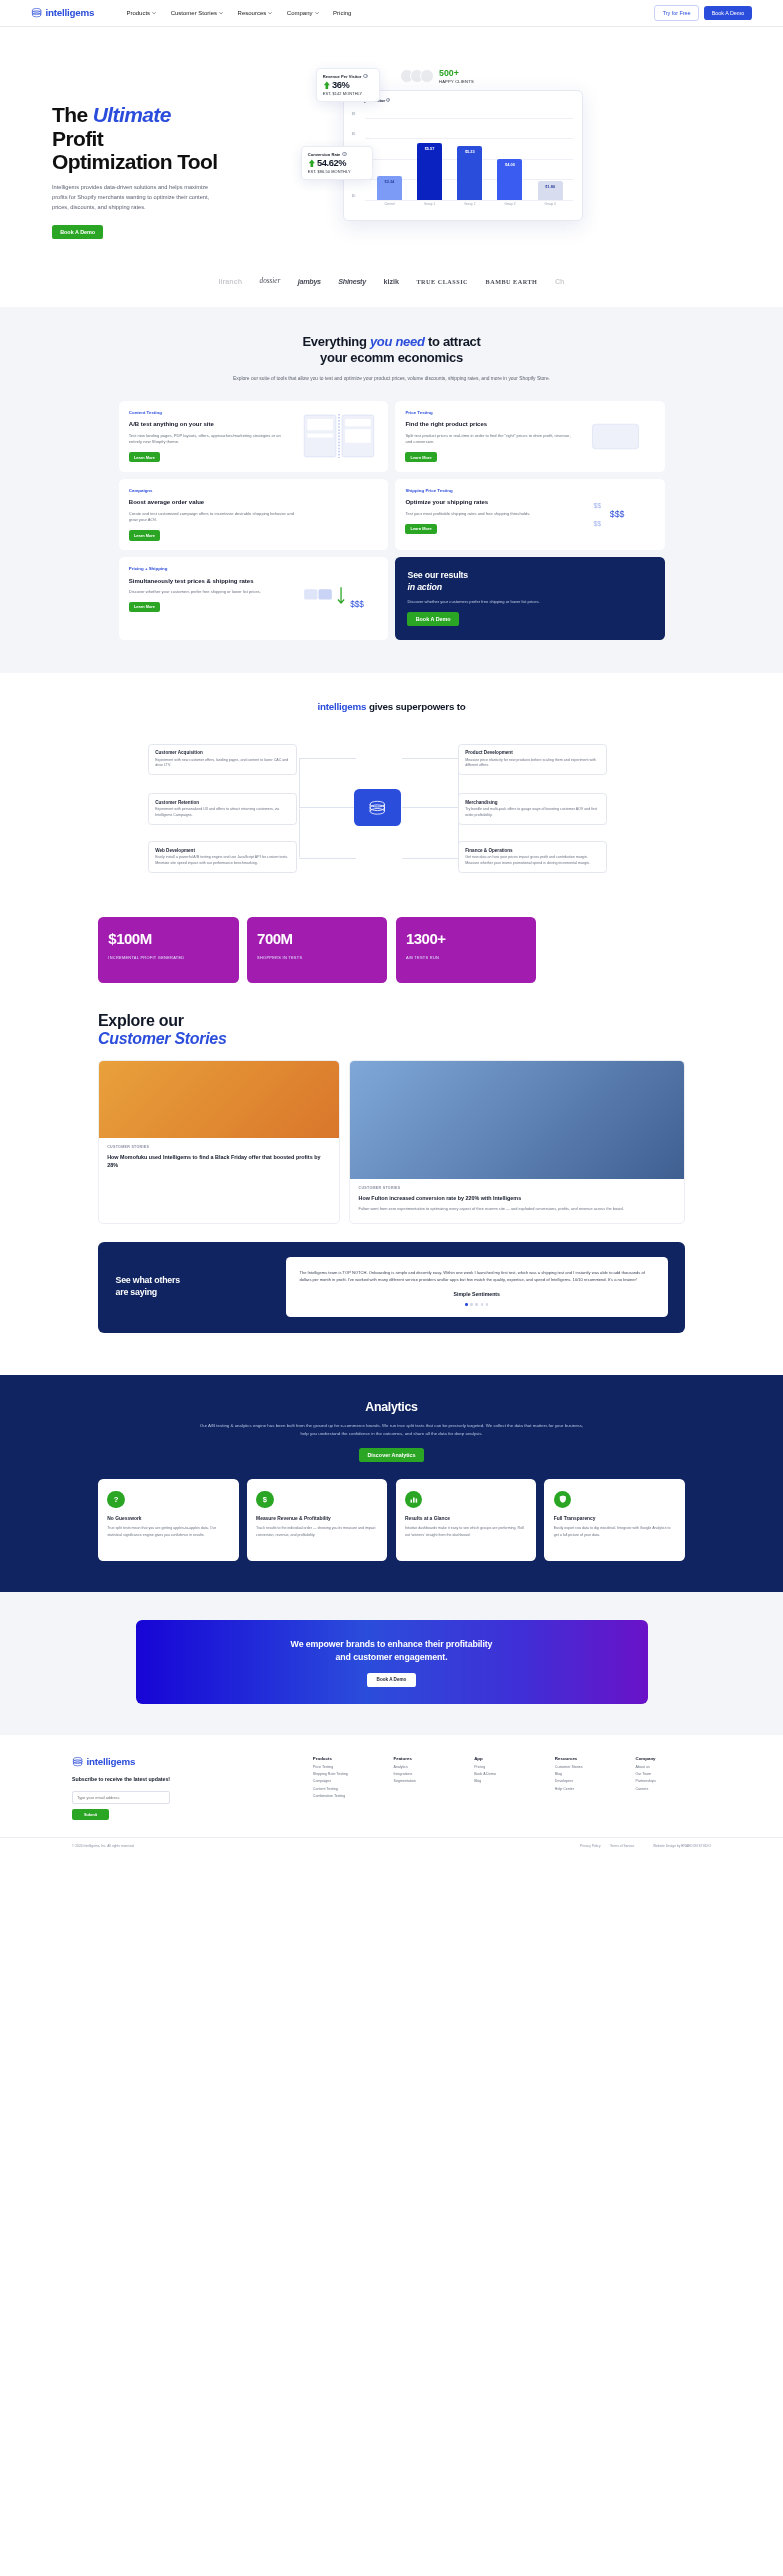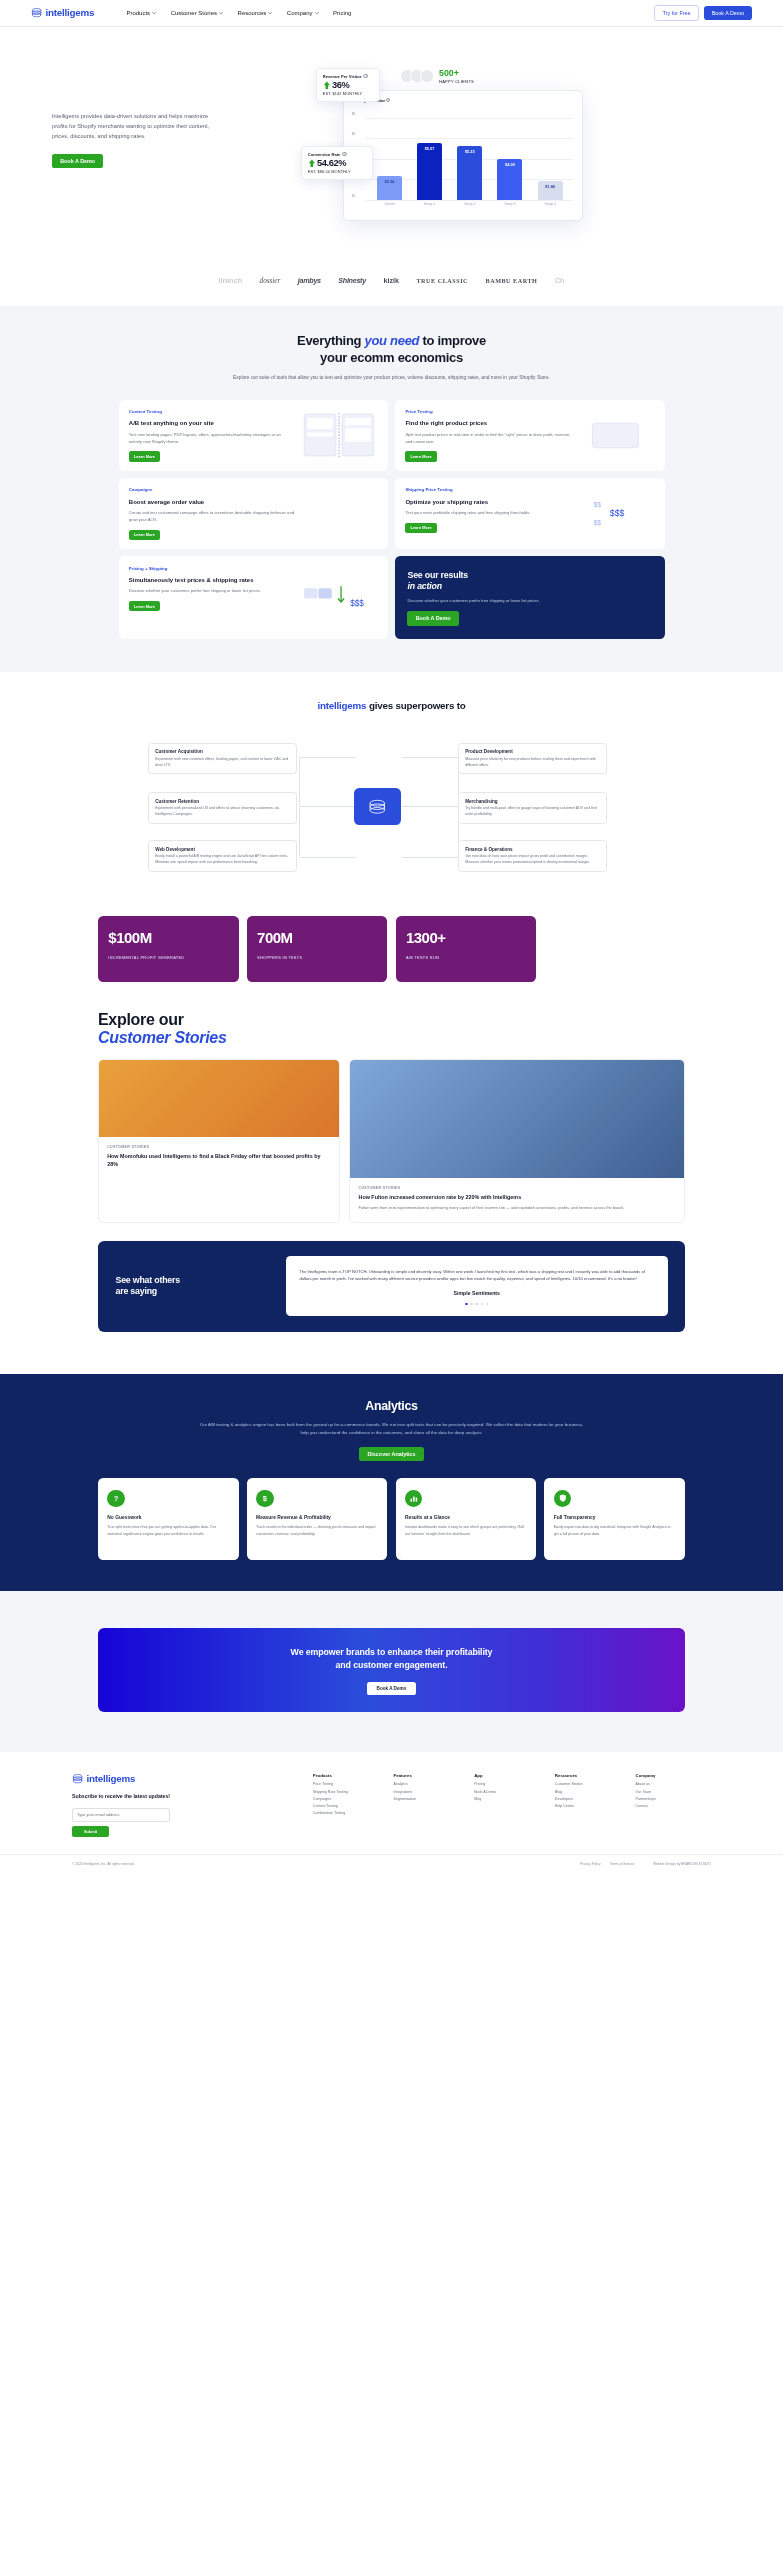--- a/index.html
+++ b/index.html
@@ -133,21 +133,21 @@
   .dg-box h4 { font-size: 4.6px; font-weight: 700; color: #1d2233; }
   .dg-box p { font-size: 3.6px; color: #6b7280; margin-top: 2.6px; line-height: 1.6; }
   .dg-core {
     position: absolute; left: 246px; top: 62px; width: 47px; height: 37px;
     background: #2b4ddb; border-radius: 5.2px; display: flex; align-items: center; justify-content: center;
   }
   .dg-line { position: absolute; background: #dfe3ee; }
 
   
   .stats { display: grid; grid-template-columns: repeat(4, 1fr); gap: 8.2px; width: 587px; margin: 19.6px auto 0; }
-  .stat { background: #701a75; color: #fff; border-radius: 5.2px; padding: 13.4px 10.3px 15.5px; min-height: 66px; }
+  .stat { background: #a21caf; color: #fff; border-radius: 5.2px; padding: 13.4px 10.3px 15.5px; min-height: 66px; }
   .stat-n { font-size: 15px; font-weight: 700; letter-spacing: -0.5px; }
   .stat-l { font-size: 3.9px; margin-top: 8.2px; letter-spacing: 0.3px; line-height: 1.6; color: #e3e8ff; }
 
   
   .stories { width: 587px; margin: 29px auto 0; }
   .stories h2 { font-size: 16px; font-weight: 700; letter-spacing: -0.3px; }
   .stories h2 em { color: #2b4ddb; font-style: italic; display: block; }
   .stories-grid { margin-top: 12.4px; display: grid; grid-template-columns: 242px 1fr; gap: 9.3px; }
   .story-card { background: #fff; border-radius: 5.2px; overflow: hidden; border: 0.5px solid #eceef4; }
   .story-img { height: 77px; background: linear-gradient(135deg,#e9a13b,#d9762b); position: relative; }
@@ -174,21 +174,21 @@
   .an-btn { display: block; margin: 9.3px auto 0; }
   .an-cards { display: grid; grid-template-columns: repeat(4,1fr); gap: 8.2px; width: 587px; margin: 17.5px auto 0; }
   .an-card { background: #fff; border-radius: 5.2px; padding: 11.3px 9.3px 13.4px; color: #1d2233; min-height: 82px; }
   .an-ic { width: 17.5px; height: 17.5px; border-radius: 50%; background: #2aa524; display: flex; align-items: center; justify-content: center; color: #fff; font-size: 7.7px; font-weight: 700; }
   .an-h { font-size: 4.9px; font-weight: 700; margin-top: 8.2px; }
   .an-d { font-size: 3.6px; color: #6b7280; margin-top: 4.1px; line-height: 1.75; }
 
   
   .empower-wrap { background: #f4f5f8; padding: 25px 0 28px; }
   .empower {
-    width: 587px; margin: 12px auto; border-radius: 6.2px; min-height: 77px;
+    width: 512px; margin: 3px auto; border-radius: 6.2px; min-height: 77px;
     background: linear-gradient(90deg,#1704d6 0%, #2b4ddb 45%, #3f2fd6 75%, #6a12c8 100%);
     display: flex; flex-direction: column; align-items: center; justify-content: center;
     color: #fff; text-align: center; padding: 17.5px 10.3px;
   }
   .empower h2 { font-size: 8.8px; font-weight: 700; line-height: 1.5; letter-spacing: -0.1px; }
   .empower .btn-white { margin-top: 9.3px; background: #fff; color: #1d2233; font-size: 4.6px; font-weight: 600; border: none; border-radius: 2.6px; padding: 4.1px 9.3px; cursor: pointer; }
 
   
   .footer { background: #fff; padding: 20.6px 0 0; }
   .foot-grid { width: 639px; margin: 0 auto; display: grid; grid-template-columns: 155px repeat(6, 1fr); gap: 5.2px; }
@@ -253,20 +253,24 @@
     <div class="nav-cta">
       <button class="btn-outline">Try for Free</button>
       <button class="btn-blue">Book A Demo</button>
     </div>
   </div>
 </div>
 
 <section class="hero">
   <div class="hero-grid">
     <div class="hero-left">
+      <h1 class="hero-h1">
+        <span>The </span><em>Ultimate</em><span> Profit</span><br>
+        <span>Optimization Tool</span>
+      </h1>
       <p class="hero-p">Intelligems provides data-driven solutions and helps maximize profits for Shopify merchants wanting to optimize their content, prices, discounts, and shipping rates.</p>
       <div class="hero-btn">
         <button class="btn-green">Book A Demo</button>
       </div>
     </div>
 
     <div class="mock">
 
       <div class="clients">
         <div class="avatars">
@@ -361,21 +365,21 @@
   <span class="brand f3">jambys</span>
   <span class="brand f3">Shinesty</span>
   <span class="brand">kizik</span>
   <span class="brand f4">TRUE CLASSIC</span>
   <span class="brand f4">BAMBU EARTH</span>
   <span class="brand faded">Ch</span>
 </div>
 
 <section class="sec-gray">
   <h2 class="sec-h2">
-    <span>Everything </span><em>you need</em><span> to improve</span><br>
+    <span>Everything </span><em>you need</em><span> to attract</span><br>
     <span>your ecomm economics</span>
   </h2>
   <p class="sec-p">Explore our suite of tools that allow you to test and optimize your product prices, volume discounts, shipping rates, and more in your Shopify Store.</p>
 
   <div class="cards">
 
     <div class="card">
       <div class="card-body">
         <div class="card-tag">Content Testing</div>
         <div class="card-h">A/B test anything on your site</div>

